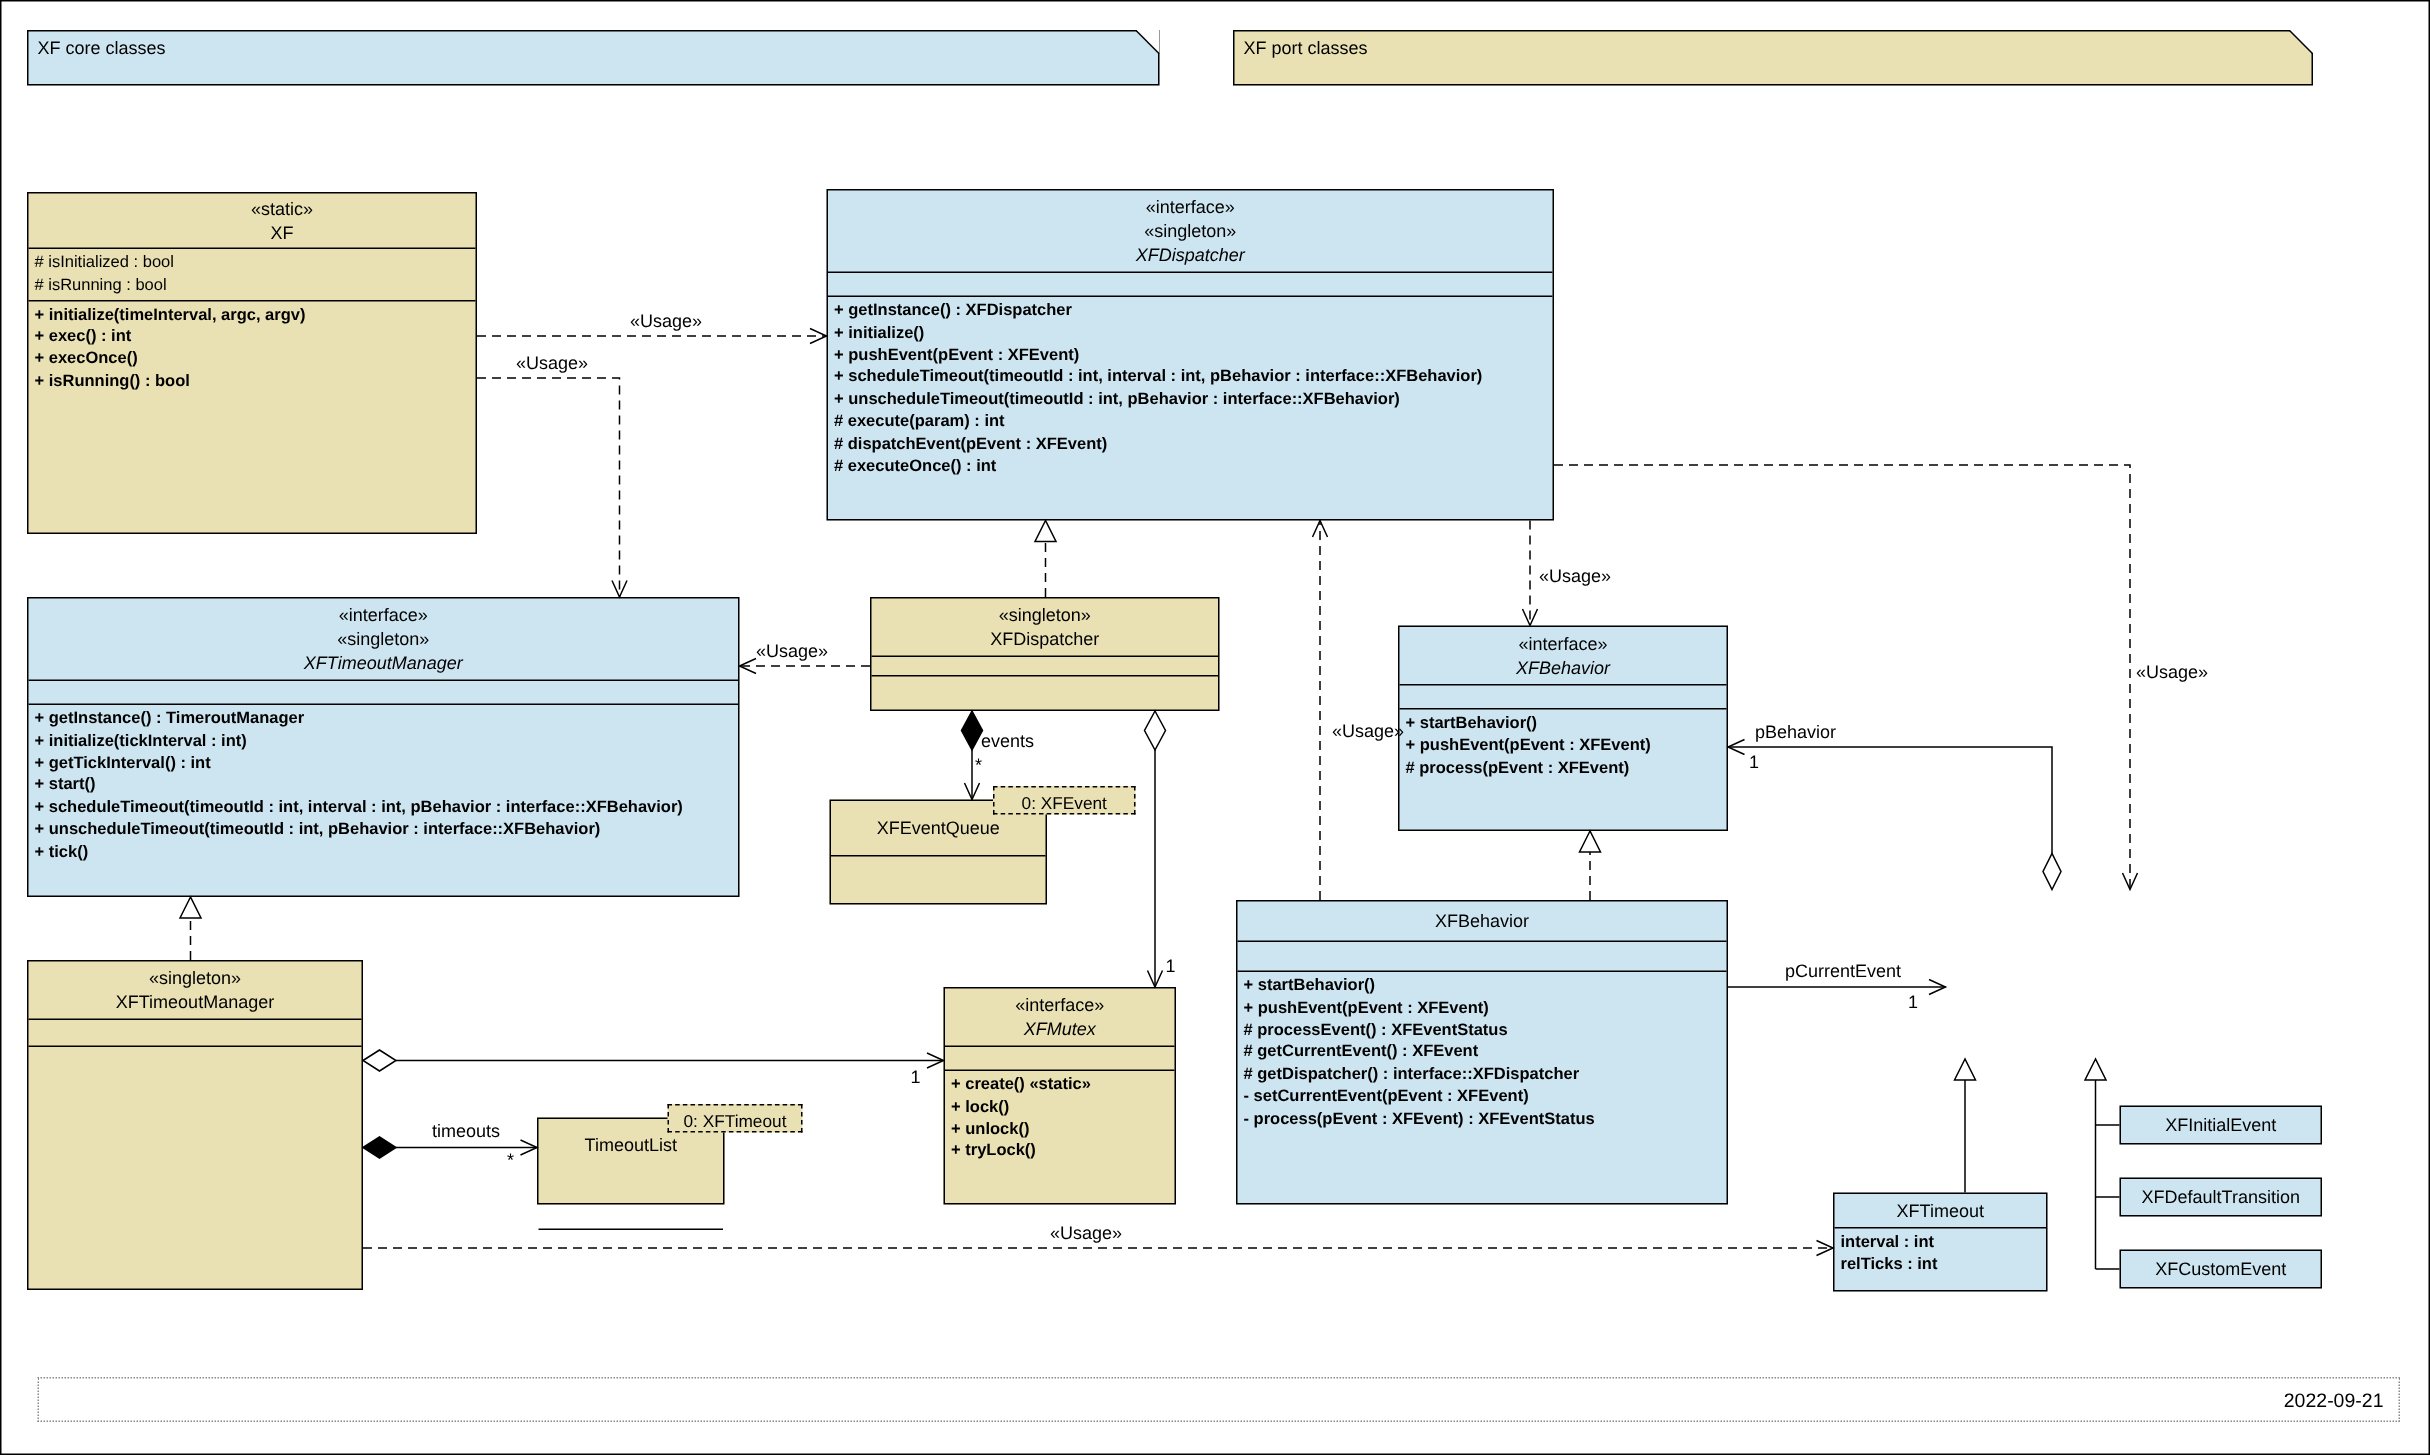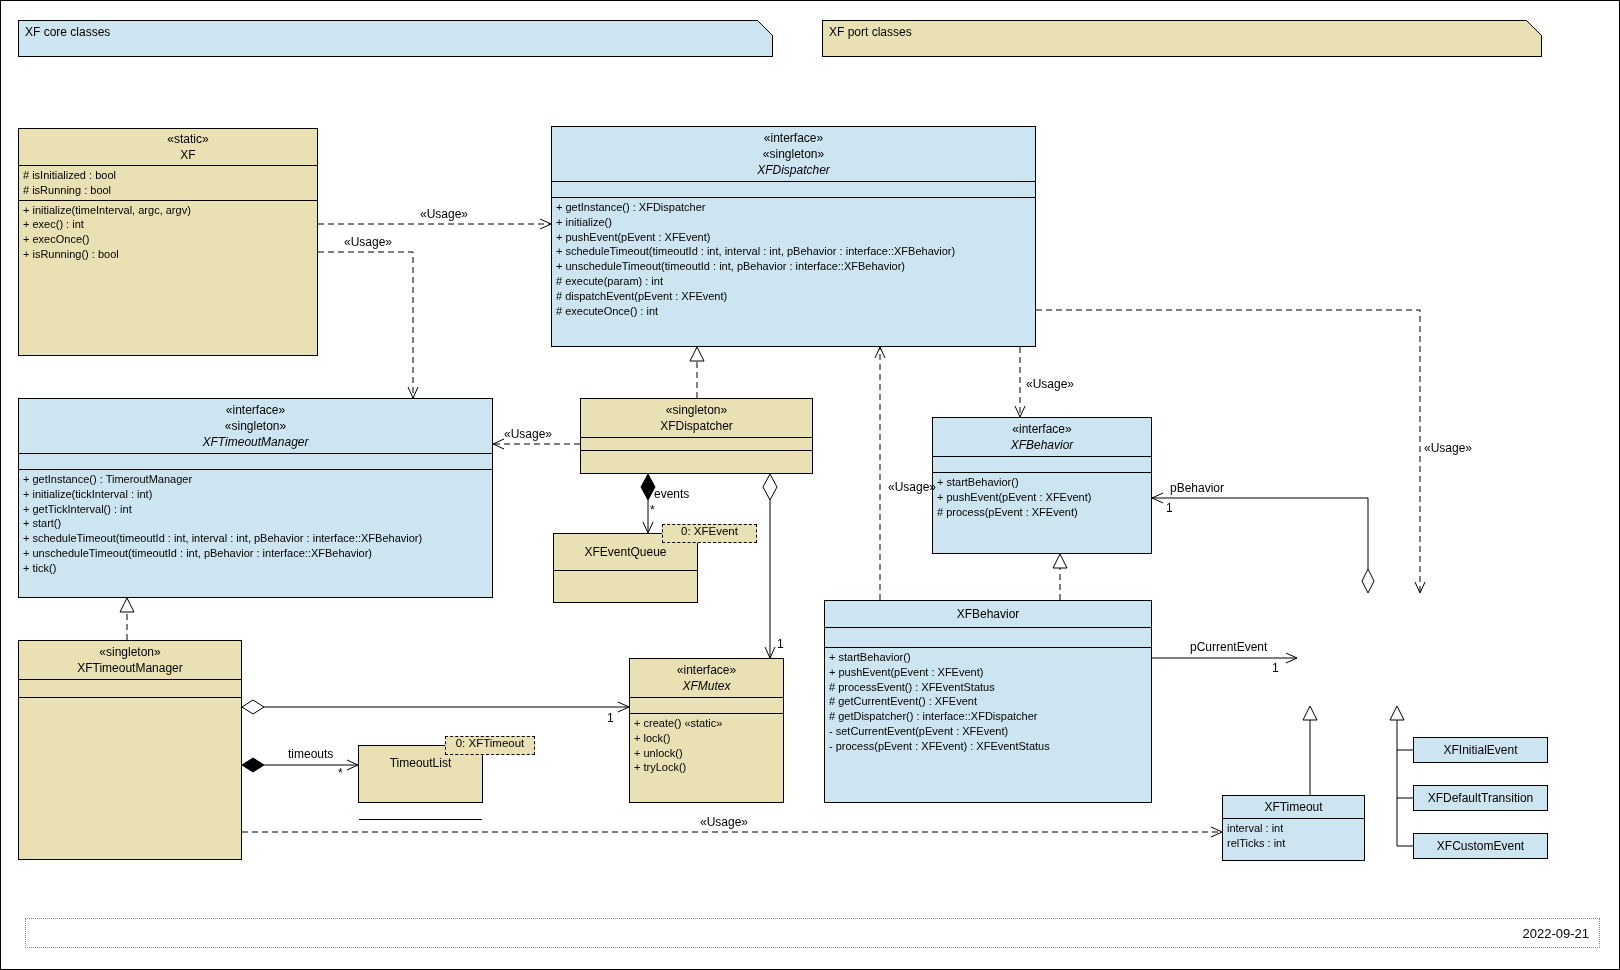--- a/index.html
+++ b/index.html
@@ -9,29 +9,29 @@
   
   .uml{position:absolute;border:1px solid #000;box-sizing:border-box;display:flex;flex-direction:column;}
   .bg-blue{background:#cde5f0;}
   .bg-tan{background:#e9e0b3;}
   .title{display:flex;flex-direction:column;justify-content:center;align-items:center;font-size:12px;line-height:16px;flex:0 0 auto;}
   .cname{font-size:12px;}
   .it{font-style:italic;}
   .stereo-line{font-size:12px;line-height:16px;text-align:center;}
   .sec{border-top:1px solid #000;padding:2px 4px;font-size:11px;line-height:14.8px;box-sizing:border-box;overflow:hidden;}
   .sec .member{white-space:nowrap;}
-  .fill{flex:1 1 auto;}
+  .fill{flex:1 1 auto;font-weight:bold;}
   .single{justify-content:center;align-items:center;display:flex;font-size:12px;}
 
   
   .note{position:absolute;border:1px solid #000;box-sizing:border-box;font-size:12px;padding:4px 6px;}
   .fold{position:absolute;top:-1px;right:-1px;width:16px;height:16px;}
 
   
-  .chip{position:absolute;border:1px dashed #000;background:#e9e0b3;box-sizing:border-box;font-size:11.5px;display:flex;align-items:flex-start;justify-content:center;z-index:12;}
+  .chip{position:absolute;border:1px dashed #000;background:#e9e0b3;box-sizing:border-box;font-size:11.5px;display:flex;align-items:flex-end;justify-content:center;z-index:12;}
 
   
   .elabel{position:absolute;font-size:12px;line-height:14px;white-space:nowrap;z-index:20;}
 
   
   #overlay{position:absolute;left:0;top:0;z-index:10;pointer-events:none;}
 
   
   #datebox{position:absolute;border:1px dotted #8a8a8a;box-sizing:border-box;display:flex;align-items:center;justify-content:flex-end;font-size:13px;padding-right:10px;}
 </style>

